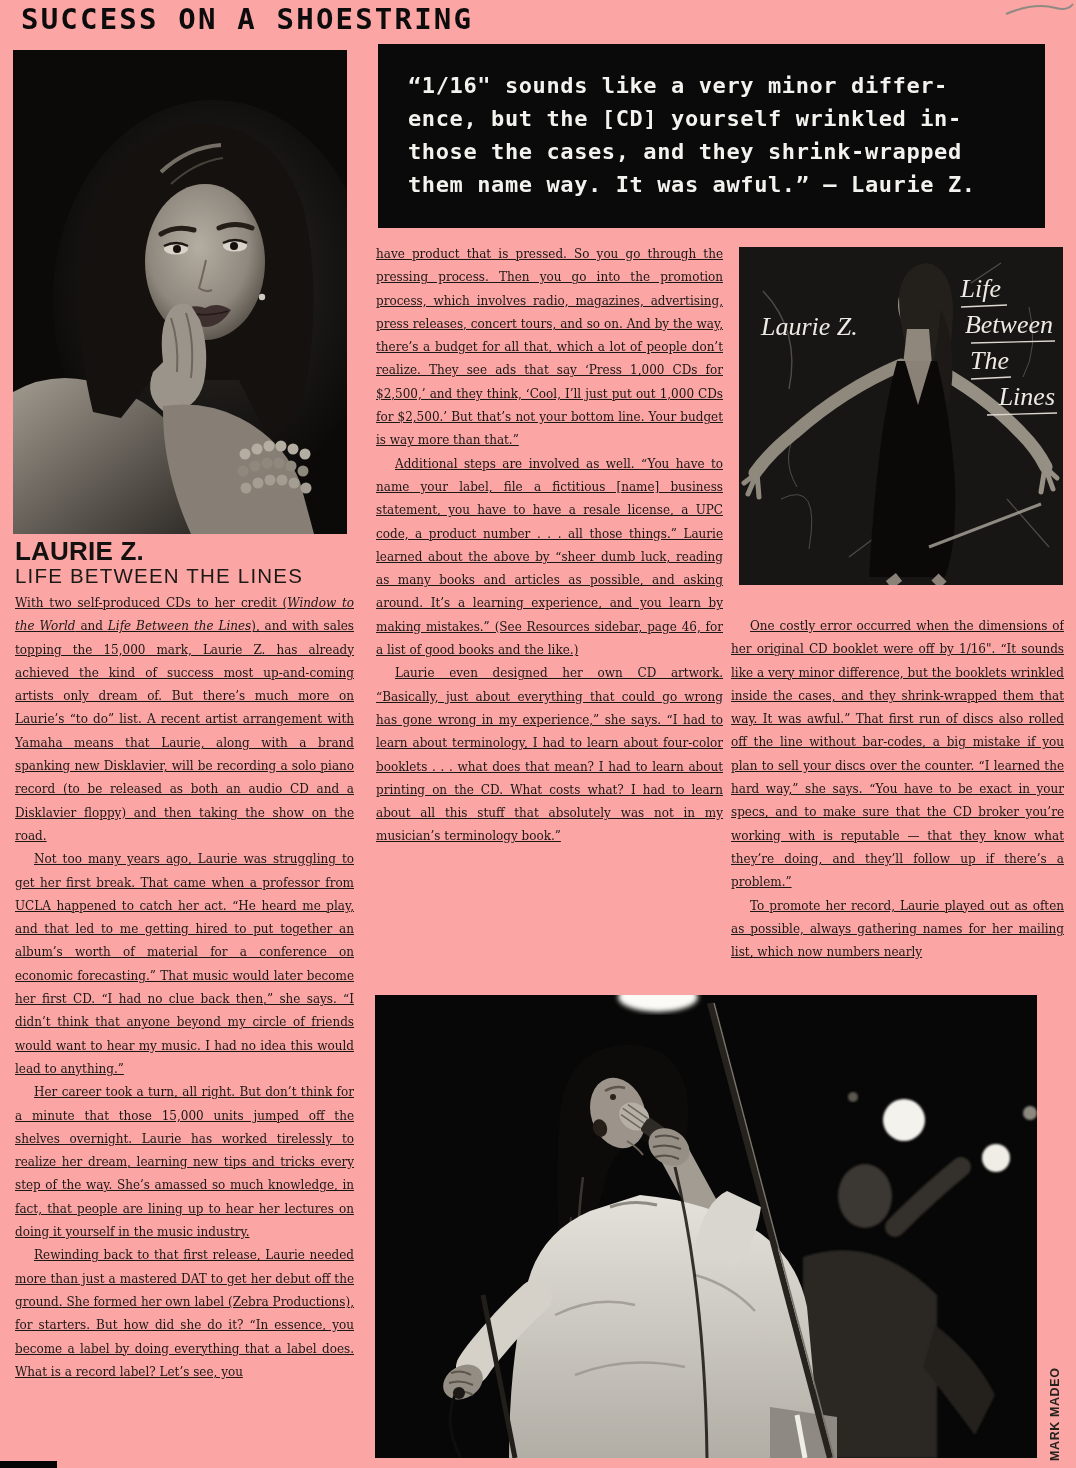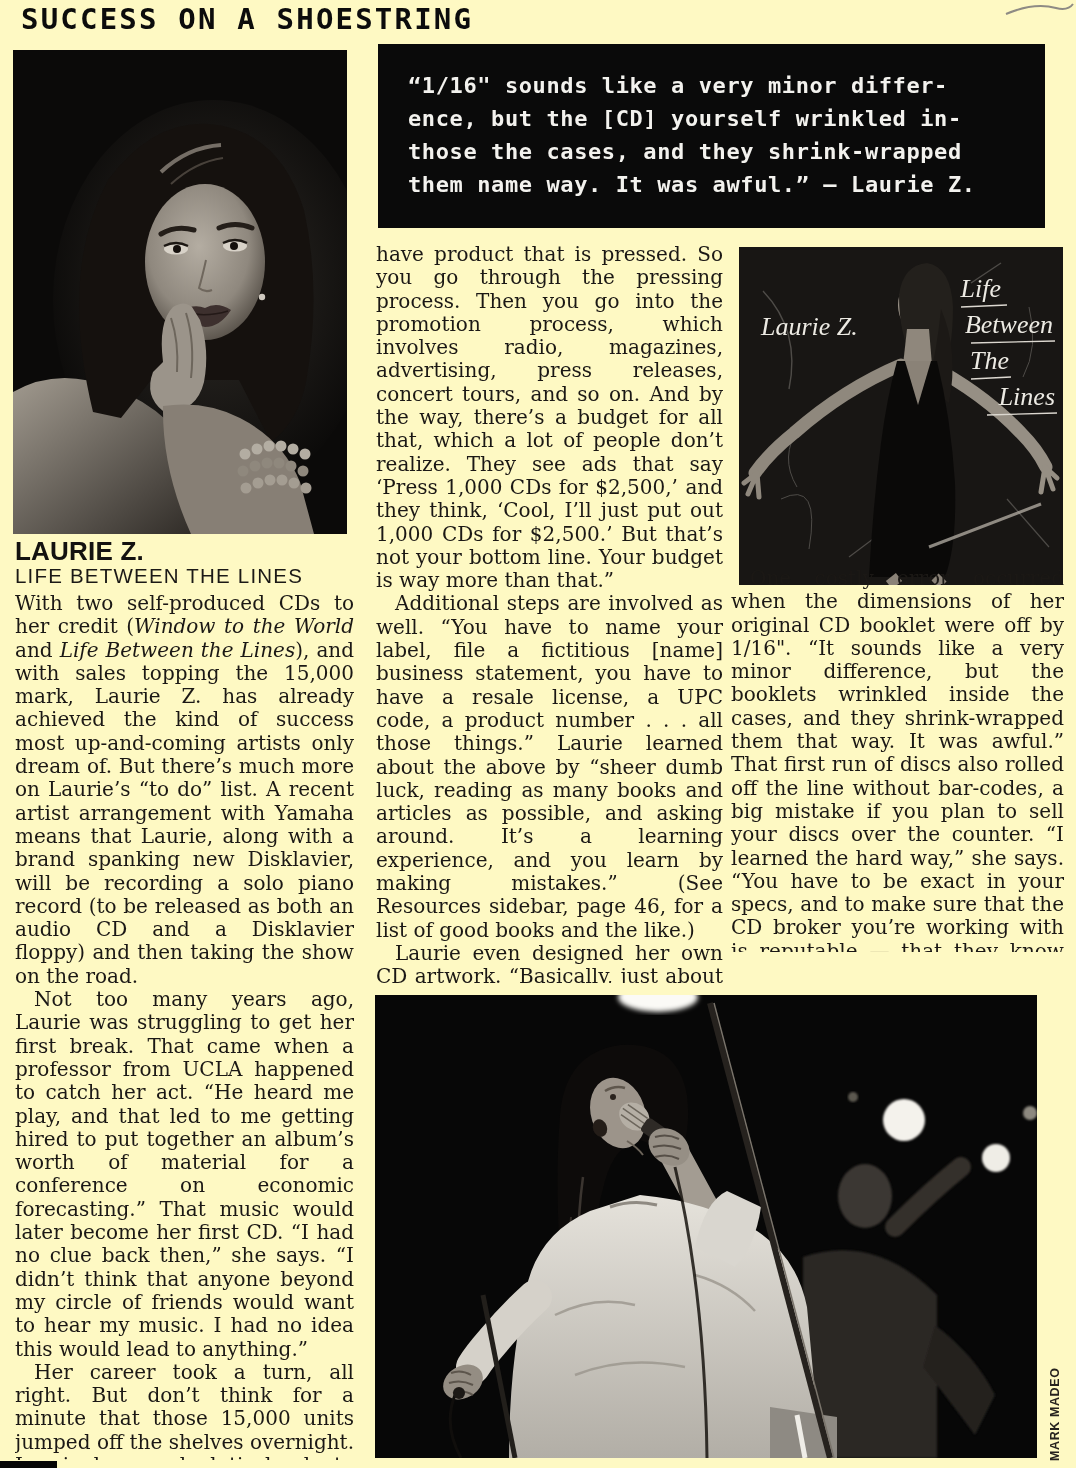--- a/index.html
+++ b/index.html
@@ -1,18 +1,18 @@
 <!DOCTYPE html>
 <html><head>
 <meta charset="utf-8">
 <style>
   html,body { margin:0; padding:0; background:#d8d6d0; }
   .page {
     position:relative; width:1076px; height:1468px; margin:0 auto;
-    background:#fef9c3; overflow:hidden;
+    background:#fca5a5; overflow:hidden;
     font-family:"DejaVu Serif", serif; color:#181512;
   }
   .title {
     position:absolute; left:21px; top:2px; margin:0;
     font-family:"DejaVu Sans Mono", monospace; font-weight:bold;
     font-size:29px; letter-spacing:2.2px; color:#0c0c0c; white-space:nowrap;
   }
   .photo-frame { position:absolute; background:#000; }
   .portrait { left:13px; top:50px; width:334px; height:484px; }
   .cd       { left:739px; top:247px; width:324px; height:338px; }
@@ -22,26 +22,26 @@
     background:#0a0a0a; box-sizing:border-box; padding:25px 18px 0 30px;
   }
   .qline {
     font-family:"DejaVu Sans Mono", monospace; font-weight:bold;
     font-size:22px; line-height:33px; letter-spacing:0.6px;
     color:#f3f2ee; white-space:nowrap;
   }
   .col { position:absolute; overflow:hidden; }
   .col p {
     margin:0; text-align:justify;
-    font-size:20px; line-height:23.3px; color:#1b1815;
+    font-size:12px; line-height:23.3px; color:#1b1815;text-decoration:underline;
   }
   .col p.ind { text-indent:19px; }
   .col-left  { left:15px;  top:538px; width:339px; height:922px; }
   .col-mid   { left:376px; top:243px; width:347px; height:740px; }
-  .col-right { left:731px; top:567px; width:333px; height:385px; }
+  .col-right { left:731px; top:615px; width:333px; height:385px; }
   .head {
     margin:0; font-family:"Liberation Sans", sans-serif; font-weight:700;
     font-size:26px; line-height:27px; letter-spacing:0.2px; color:#141210;
   }
   .subhead {
     margin:0 0 5px 0; font-family:"Liberation Sans", sans-serif; font-weight:400;
     font-size:20.5px; line-height:22px; letter-spacing:1.2px; color:#1b1916;
   }
   .credit {
     position:absolute; left:1048px; top:1461px;

